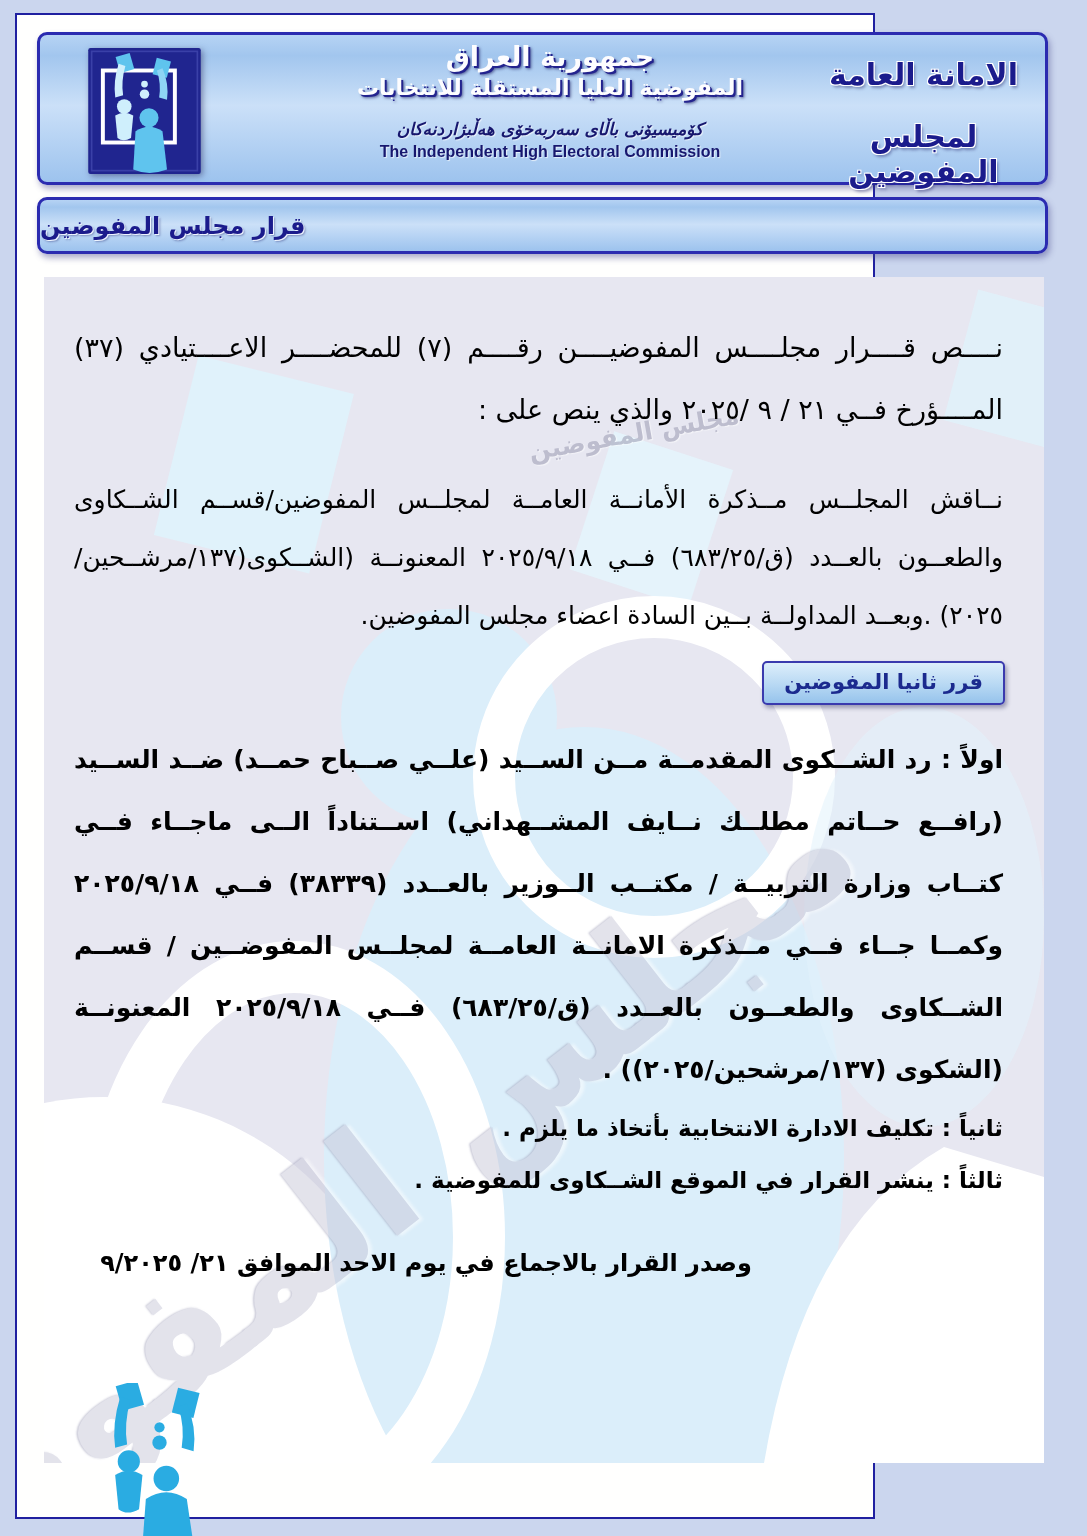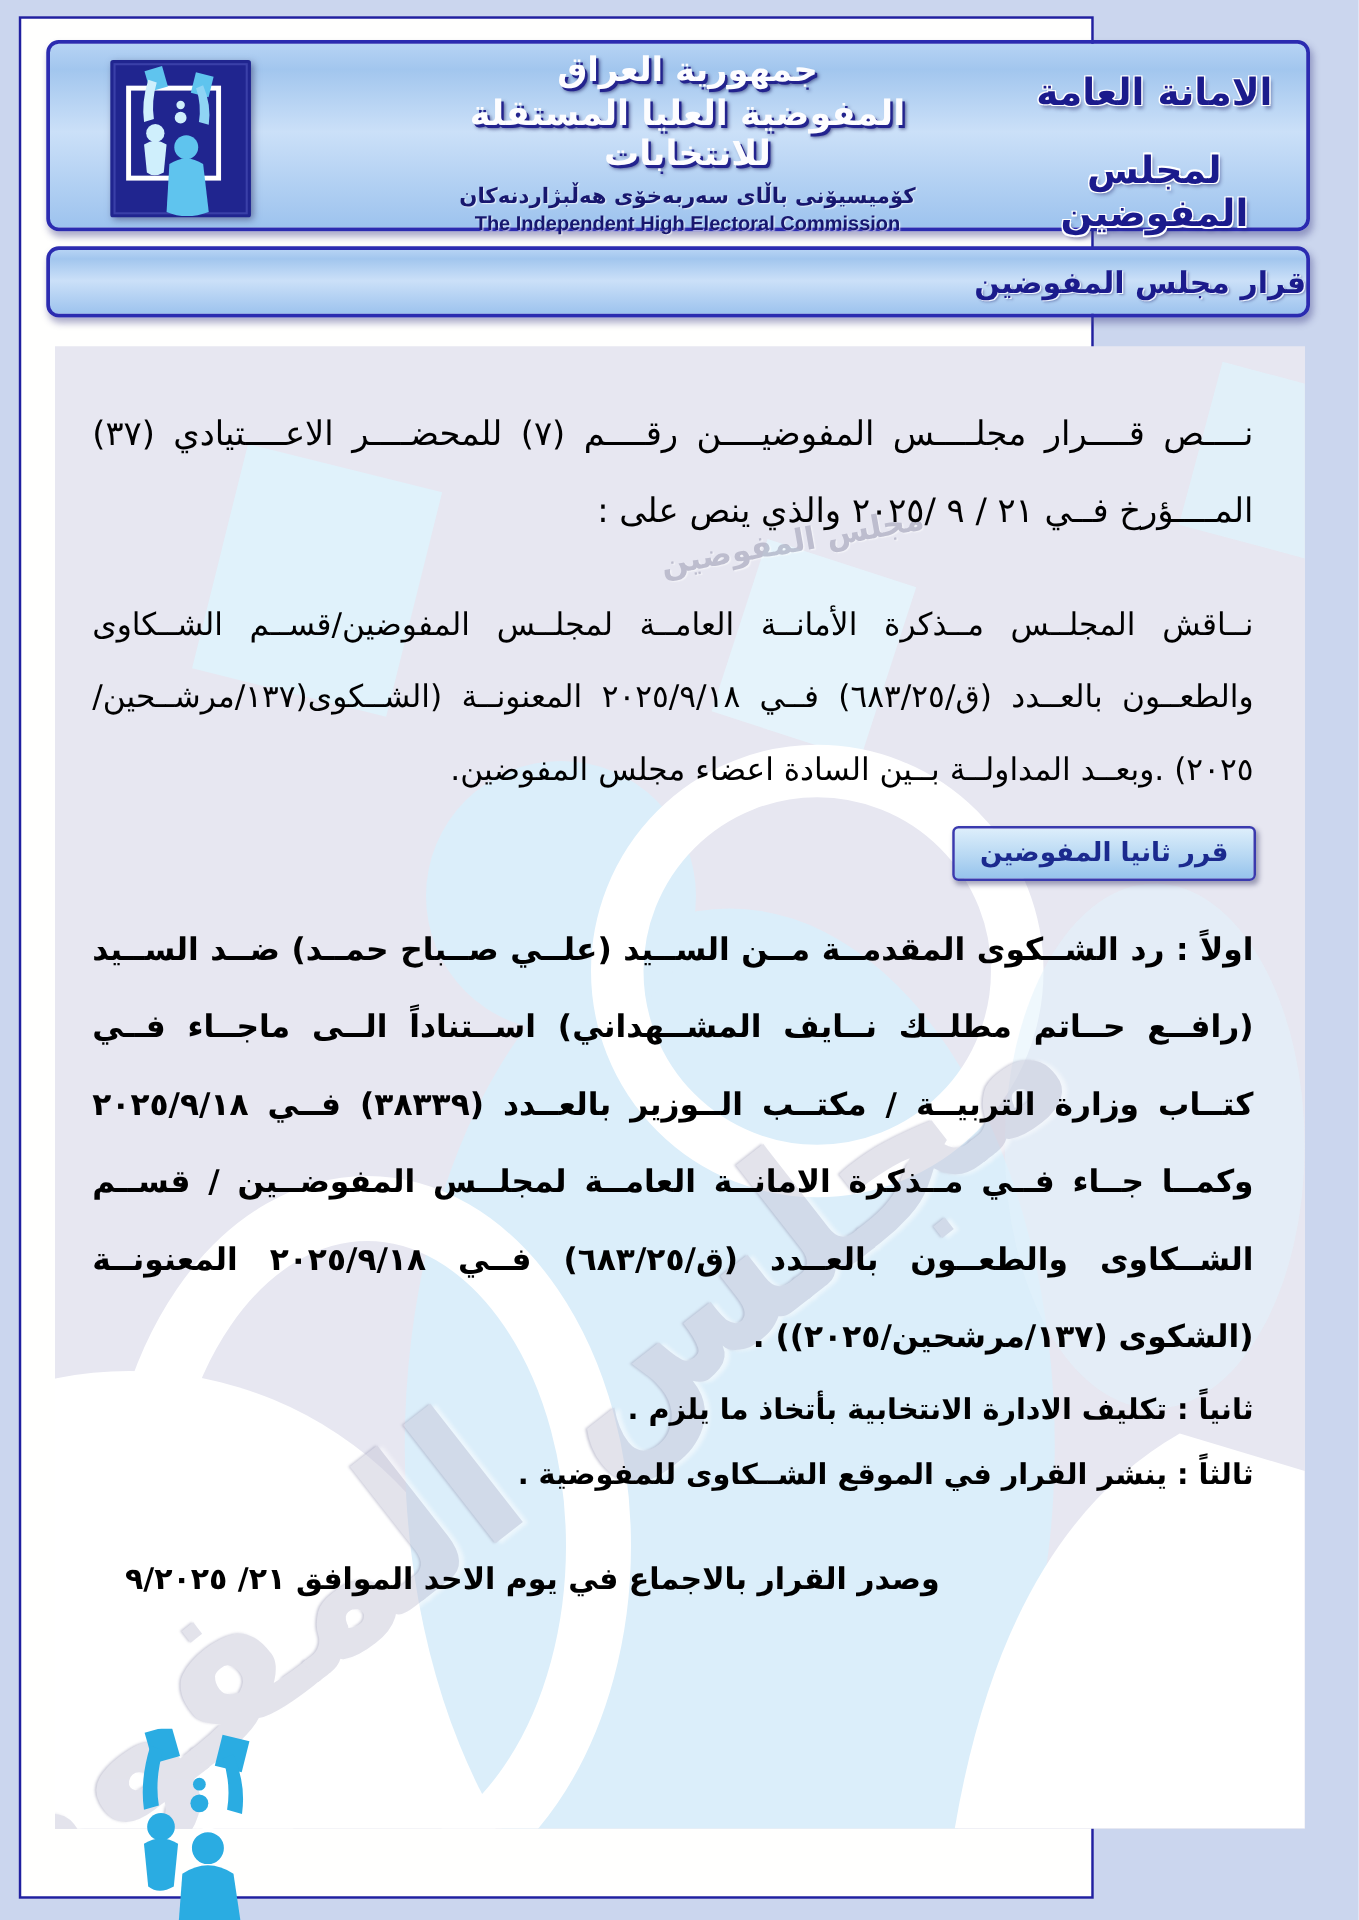--- a/index.html
+++ b/index.html
@@ -13,30 +13,30 @@
     box-sizing:border-box;background:#fffffe;border:2px solid #2020a0;
   }
   
   .bar{
     position:absolute;box-sizing:border-box;
     border:3px solid #2b2bb0;border-radius:10px;
     background:linear-gradient(180deg,#b6d3f4 0%,#a2c6ee 14%,#cbe0f8 48%,#9dc3ee 100%);
     box-shadow:2px 4px 6px rgba(70,70,140,.45);
   }
   .header-bar{left:20px;top:17px;width:1011px;height:153px;}
-  .title-bar{left:20px;top:182px;width:1011px;height:57px;display:flex;align-items:center;justify-content:flex-start;}
+  .title-bar{left:20px;top:182px;width:1011px;height:57px;display:flex;align-items:center;justify-content:flex-end;}
   .title-text{
     color:#1b1b8c;font-weight:bold;font-size:24px;
     text-shadow:1px 1px 0 #eef4ff,2px 2px 2px rgba(30,30,100,.35);
   }
   .hdr-logo{position:absolute;left:48px;top:13px;width:113px;height:126px;filter:drop-shadow(2px 2px 3px rgba(40,40,90,.5));}
   .hdr-center{position:absolute;left:300px;top:6px;width:420px;text-align:center;line-height:1.15;}
   .hdr-center .cal1{font-size:27px;font-weight:bold;color:#fdfdff;text-shadow:2px 2px 0 #23238e,3px 3px 3px rgba(20,20,90,.6);}
-  .hdr-center .cal2{font-size:28px;font-weight:bold;color:#fdfdff;margin-top:3px;text-shadow:2px 2px 0 #23238e,3px 3px 3px rgba(20,20,90,.6);}
-  .hdr-center .ku{font-size:17px;font-weight:bold;color:#17176e;margin-top:9px;text-shadow:1px 1px 1px rgba(255,255,255,.7);}
+  .hdr-center .cal2{font-size:22px;font-weight:bold;color:#fdfdff;margin-top:3px;text-shadow:2px 2px 0 #23238e,3px 3px 3px rgba(20,20,90,.6);}
+  .hdr-center .ku{font-size:17px;font-weight:bold;color:#17176e;margin-top:20px;text-shadow:1px 1px 1px rgba(255,255,255,.7);font-style:italic;}
   .hdr-center .en{font-size:16px;font-weight:bold;color:#17176e;margin-top:3px;font-family:"Liberation Sans","DejaVu Sans",sans-serif;text-shadow:1px 1px 1px rgba(255,255,255,.7);}
   .hdr-right{position:absolute;right:14px;top:22px;width:215px;text-align:center;color:#1b1b8c;font-weight:bold;font-size:30px;
     text-shadow:-1px -1px 0 #fff,1px -1px 0 #fff,-1px 1px 0 #fff,1px 1px 0 #fff,2px 3px 3px rgba(30,30,100,.4);}
   .hdr-right .r2{margin-top:27px;text-align:center;}
   
   .panel{
     position:absolute;left:27px;top:262px;width:1000px;height:1186px;
     background:#e7e7f1;overflow:hidden;
   }
   .wm-svg{position:absolute;left:0;top:0;z-index:1;}

